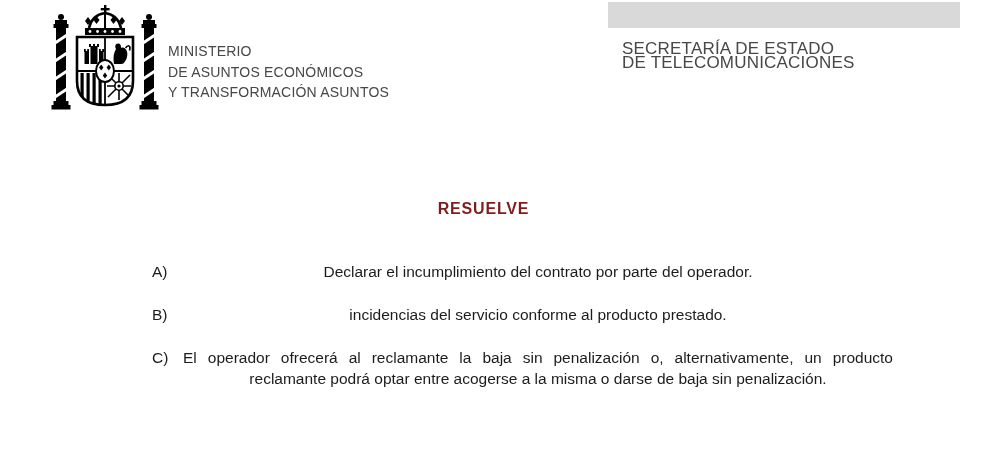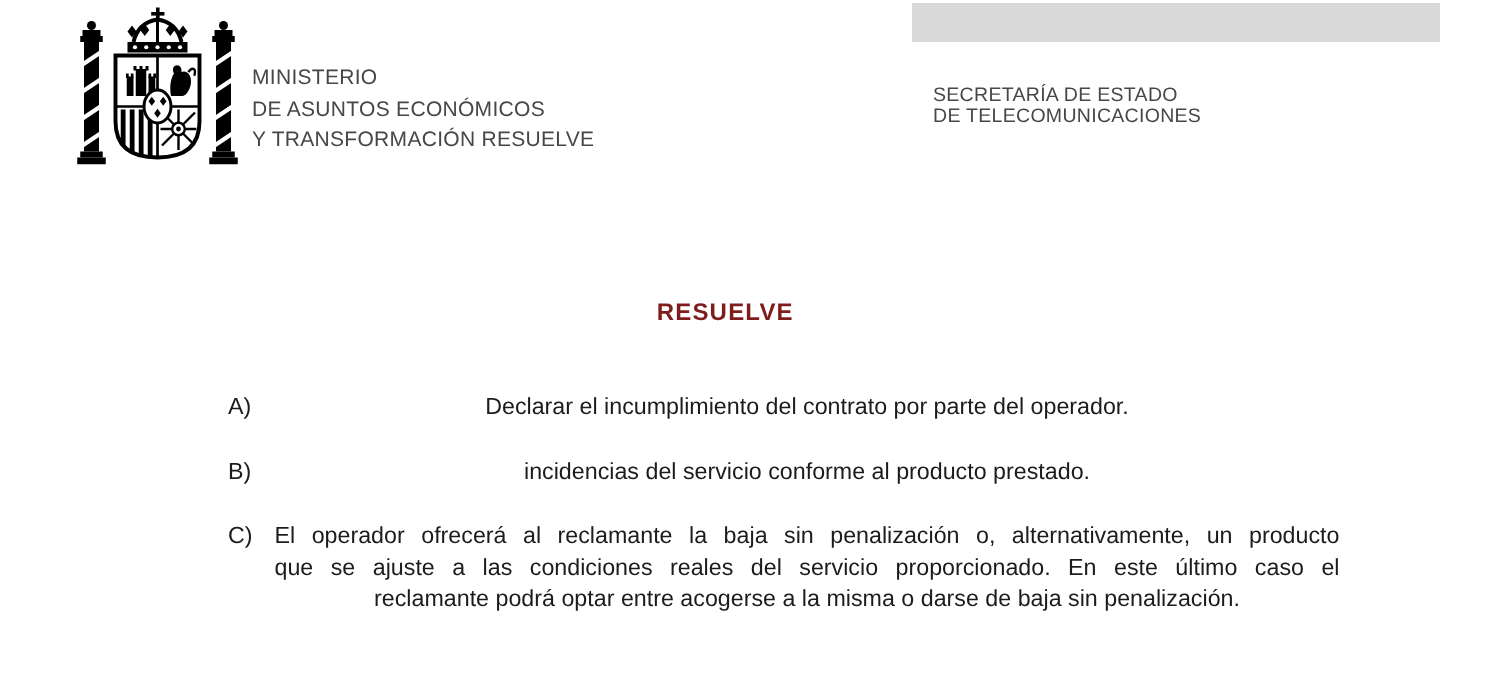--- a/index.html
+++ b/index.html
@@ -33,22 +33,22 @@
   .graybar {
     position: absolute;
     left: 608px;
     top: 2px;
     width: 352px;
     height: 26px;
   }
   .secretariat {
     position: absolute;
     left: 622px;
-    top: 56px;
-    font-size: 13px;
+    top: 42px;
+    font-size: 17px;
     line-height: 14px;
     letter-spacing: 0.2px;
     color: #474747;
   }
 
   
   .doc-title {
     position: absolute;
     left: 150px;
     top: 200px;
@@ -186,21 +186,21 @@
     <g fill="#000">
       <path d="M57.2,61.5 l2.2,3 -2.2,3 -2.2,-3 z"></path>
       <path d="M64.8,61.5 l2.2,3 -2.2,3 -2.2,-3 z"></path>
       <path d="M61,69.5 l2.2,3 -2.2,3 -2.2,-3 z"></path>
     </g>
   </svg>
 
   <div class="ministry">
     <div>MINISTERIO</div>
     <div>DE ASUNTOS ECONÓMICOS</div>
-    <div>Y TRANSFORMACIÓN RESUELVE</div>
+    <div>Y TRANSFORMACIÓN ASUNTOS</div>
   </div>
 
   <div class="graybar" style="background:#d9d9d9"></div>
 
   <div class="secretariat">
     <div>SECRETARÍA DE ESTADO</div>
     <div>DE TELECOMUNICACIONES</div>
   </div>
 
   <div class="doc-title">RESUELVE</div>
@@ -218,19 +218,18 @@
       <div class="item-marker">B)</div>
       <div class="item-lines">
         <div class="item-line">incidencias del servicio conforme al producto prestado.</div>
       </div>
     </div>
 
     <div class="resolve-item">
       <div class="item-marker">C)</div>
       <div class="item-lines">
         <div class="item-line line--just">El operador ofrecerá al reclamante la baja sin penalización o, alternativamente, un producto</div>
-        <div class="item-line line--just">que se ajuste a las condiciones reales del servicio proporcionado. En este último caso el</div>
         <div class="item-line">reclamante podrá optar entre acogerse a la misma o darse de baja sin penalización.</div>
       </div>
     </div>
 
   </div>
 </div>
 
 </body></html>

